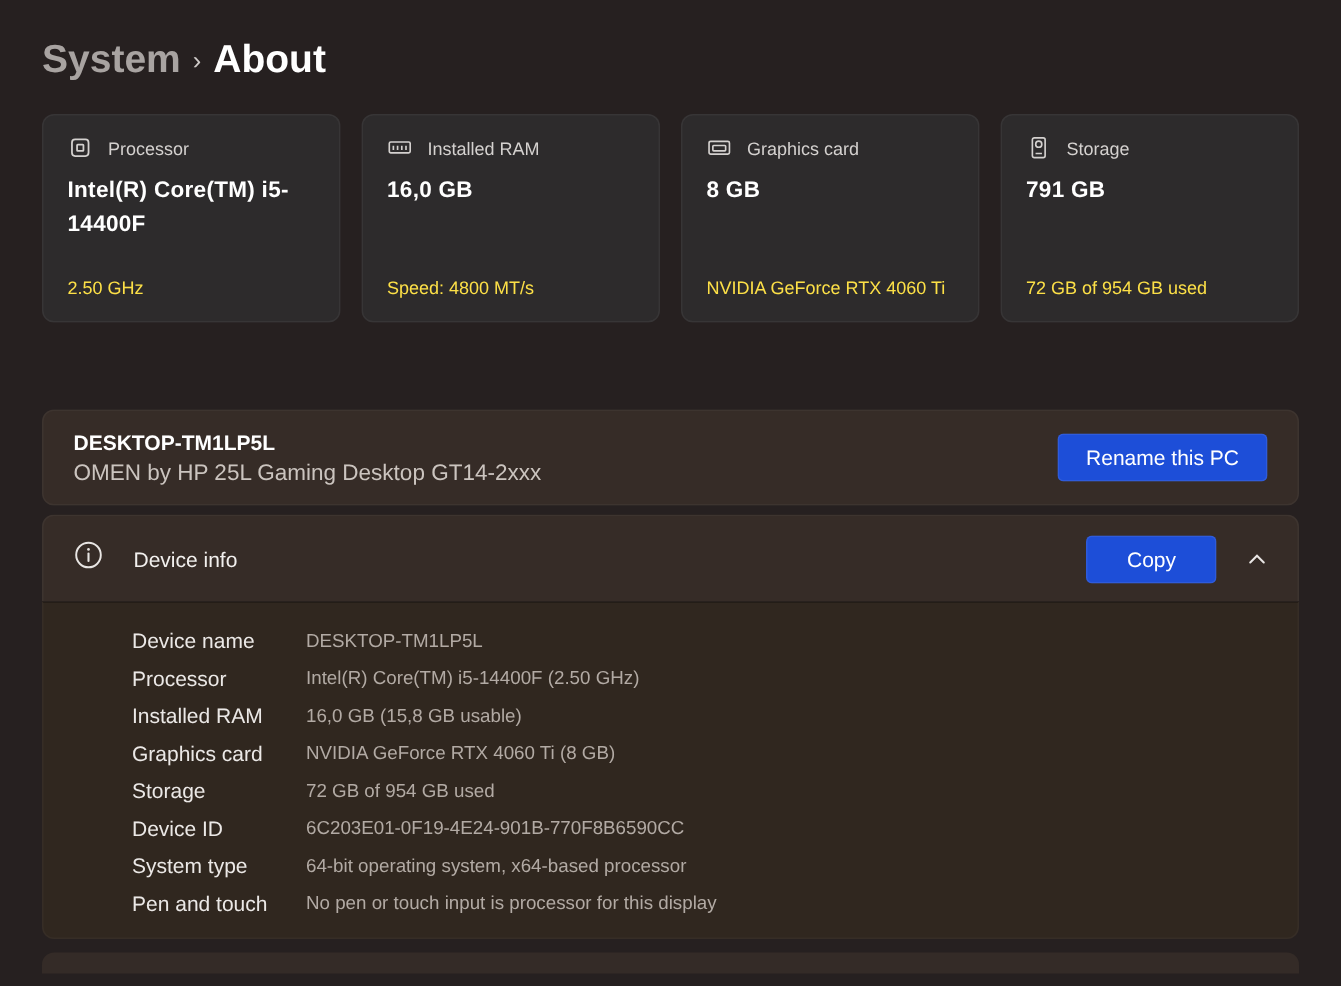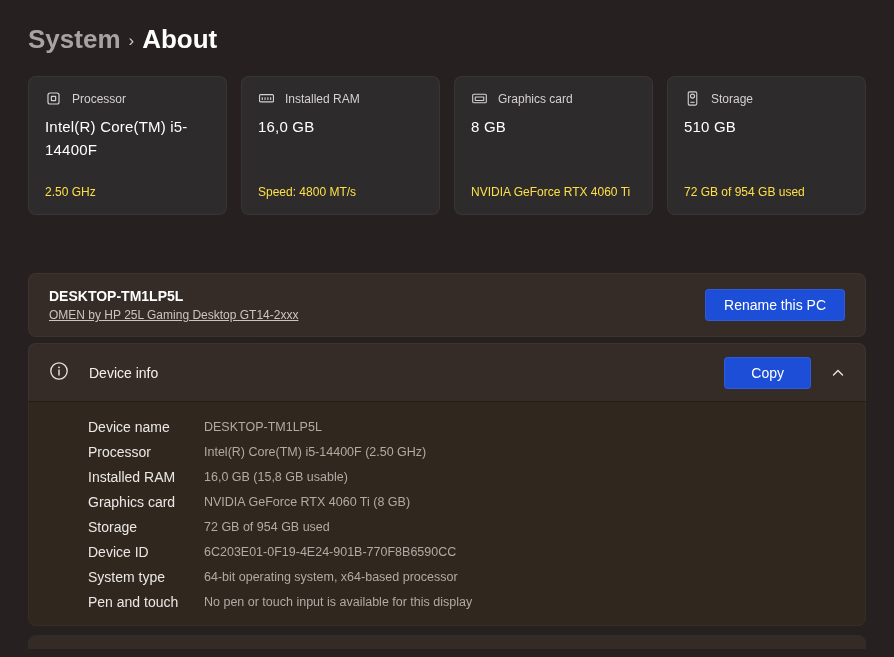--- a/index.html
+++ b/index.html
@@ -19,30 +19,30 @@
   .crumb-current { font-size:26px; font-weight:700; color:#ffffff; }
 
   
   .cards { margin-top:20px; display:grid; grid-template-columns:repeat(4,1fr); gap:14px; }
   .card {
     height:139px; background:#2d2b2c; border:1px solid rgba(255,255,255,0.05);
     border-radius:8px; padding:13px 16px 15px; display:flex; flex-direction:column;
   }
   .card-head { display:flex; align-items:center; gap:10px; color:#d4d1cf; font-size:12px; }
   .card-head svg { flex:0 0 auto; display:block; }
-  .card-value { margin-top:9px; font-size:15px; font-weight:400; color:#ffffff; line-height:1.5; letter-spacing:.2px; }
+  .card-value { margin-top:9px; font-size:15px; font-weight:700; color:#ffffff; line-height:1.5; letter-spacing:.2px; }
   .card-caption { margin-top:auto; font-size:12px; color:#fde047; }
 
   
   .device-bar {
     margin-top:58px; height:64px; background:#362c27; border:1px solid rgba(255,255,255,0.04);
     border-radius:8px; display:flex; align-items:center; justify-content:space-between; padding:0 20px;
   }
   .device-name { font-size:14px; font-weight:700; color:#ffffff; }
-  .device-model { font-size:12px; color:#cbc4bf; margin-top:4px;text-decoration:underline; }
+  .device-model { font-size:15px; color:#cbc4bf; margin-top:4px; }
   .btn {
     background:#1d4ed8; border:1px solid rgba(255,255,255,0.08); border-radius:4px;
     color:#ffffff; font-size:14px; font-family:inherit; padding:7px 18px; cursor:pointer;
   }
 
   
   .expander { margin-top:6px; }
   .expander-header {
     height:58px; background:#362c27; border:1px solid rgba(255,255,255,0.04); border-bottom:none;
     border-radius:8px 8px 0 0; display:flex; align-items:center; padding:0 20px; cursor:pointer;
@@ -121,21 +121,21 @@
       <div class="card-head">
         <span>
           <svg width="17" height="17" viewBox="0 0 20 20" fill="none" stroke="#d4d1cf" stroke-width="1.3">
             <rect x="5" y="2.2" width="10" height="15.6" rx="1.5"></rect>
             <circle cx="10" cy="7.2" r="2.4"></circle>
             <path d="M7.5 14.5h5"></path>
           </svg>
         </span>
         <span>Storage</span>
       </div>
-      <div class="card-value">510 GB</div>
+      <div class="card-value">791 GB</div>
       <div class="card-caption">72 GB of 954 GB used</div>
     </div>
 
   </div>
 
   <div class="device-bar">
     <div>
       <div class="device-name">DESKTOP-TM1LP5L</div>
       <div class="device-model">OMEN by HP 25L Gaming Desktop GT14-2xxx</div>
     </div>
@@ -195,20 +195,20 @@
         </div>
 
 
         <div class="info-row">
           <span class="info-label">System type</span>
           <span class="info-value">64-bit operating system, x64-based processor</span>
         </div>
 
         <div class="info-row">
           <span class="info-label">Pen and touch</span>
-          <span class="info-value">No pen or touch input is available for this display</span>
+          <span class="info-value">No pen or touch input is processor for this display</span>
         </div>
       </div>
   </div>
 
   <div class="peek"></div>
 
 </div>
 
 </body></html>

